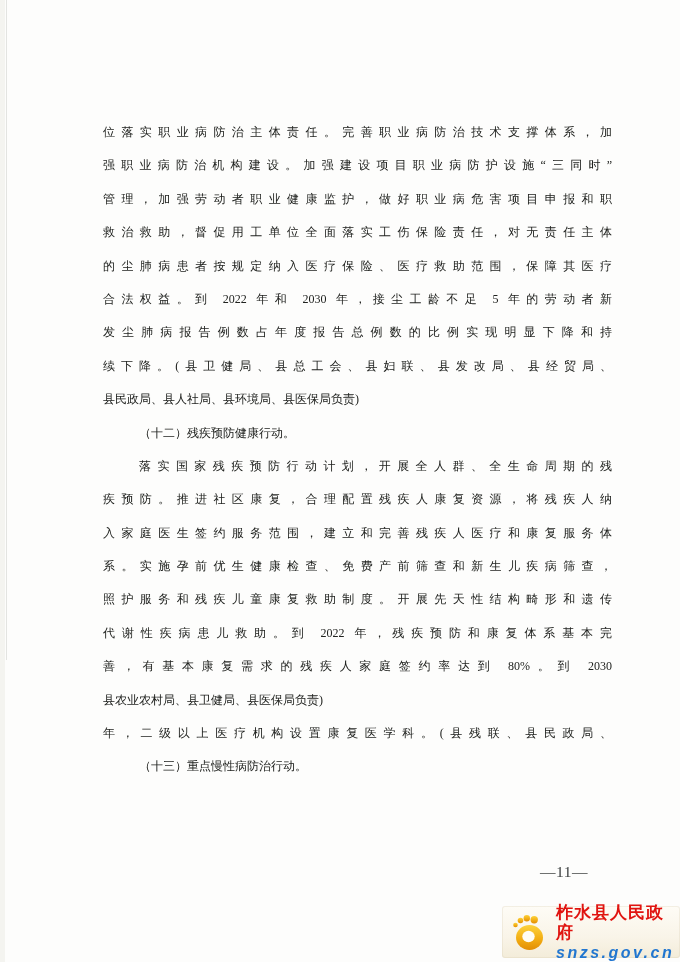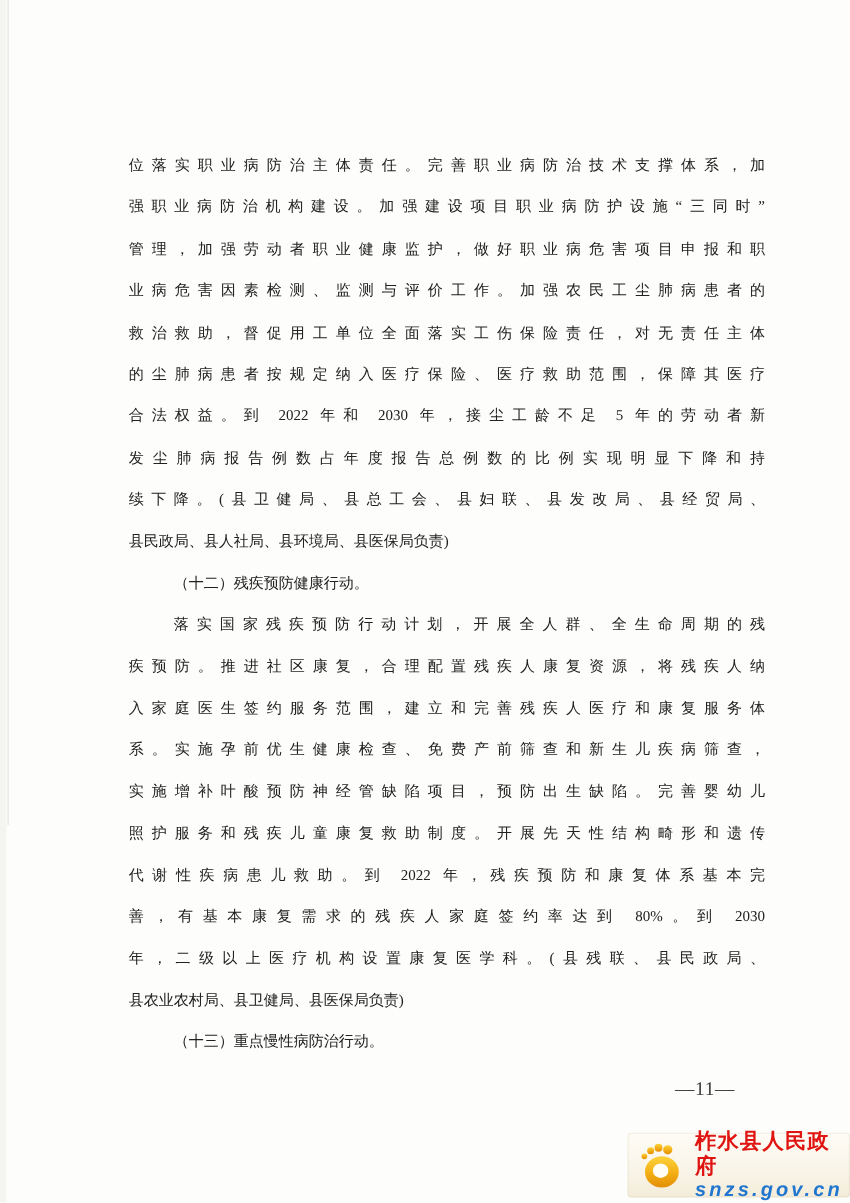--- a/index.html
+++ b/index.html
@@ -56,38 +56,36 @@
 </head>
 <body>
 
 <div class="scan-strip"></div>
 <div class="scan-line"></div>
 
 <div class="doc-text">
     <div class="line full">位落实职业病防治主体责任。完善职业病防治技术支撑体系，加</div>
     <div class="line full">强职业病防治机构建设。加强建设项目职业病防护设施“三同时”</div>
     <div class="line full">管理，加强劳动者职业健康监护，做好职业病危害项目申报和职</div>
-    <div class="line full">业病危害因素检测、监测与评价工作。加强农民工尘肺病患者的</div>
     <div class="line full">救治救助，督促用工单位全面落实工伤保险责任，对无责任主体</div>
     <div class="line full">的尘肺病患者按规定纳入医疗保险、医疗救助范围，保障其医疗</div>
     <div class="line full">合法权益。到 2022 年和 2030 年，接尘工龄不足 5 年的劳动者新</div>
     <div class="line full">发尘肺病报告例数占年度报告总例数的比例实现明显下降和持</div>
     <div class="line full">续下降。(县卫健局、县总工会、县妇联、县发改局、县经贸局、</div>
     <div class="line">县民政局、县人社局、县环境局、县医保局负责)</div>
     <div class="line indent">（十二）残疾预防健康行动。</div>
     <div class="line full indent">落实国家残疾预防行动计划，开展全人群、全生命周期的残</div>
     <div class="line full">疾预防。推进社区康复，合理配置残疾人康复资源，将残疾人纳</div>
     <div class="line full">入家庭医生签约服务范围，建立和完善残疾人医疗和康复服务体</div>
     <div class="line full">系。实施孕前优生健康检查、免费产前筛查和新生儿疾病筛查，</div>
-    <div class="line full">实施增补叶酸预防神经管缺陷项目，预防出生缺陷。完善婴幼儿</div>
     <div class="line full">照护服务和残疾儿童康复救助制度。开展先天性结构畸形和遗传</div>
     <div class="line full">代谢性疾病患儿救助。到 2022 年，残疾预防和康复体系基本完</div>
     <div class="line full">善，有基本康复需求的残疾人家庭签约率达到 80%。到 2030</div>
+    <div class="line">县农业农村局、县卫健局、县医保局负责)</div>
     <div class="line full">年，二级以上医疗机构设置康复医学科。(县残联、县民政局、</div>
-    <div class="line">县农业农村局、县卫健局、县医保局负责)</div>
     <div class="line indent">（十三）重点慢性病防治行动。</div>
   </div>
 
 <div class="page-number">—11—</div>
 
 <div class="gov-badge">
   <svg class="foot" viewBox="0 0 36 38" xmlns="http://www.w3.org/2000/svg">
     <defs>
       <linearGradient id="footGrad" x1="0" y1="0" x2="0" y2="1">
         <stop offset="0" stop-color="#fcd23c"></stop>

